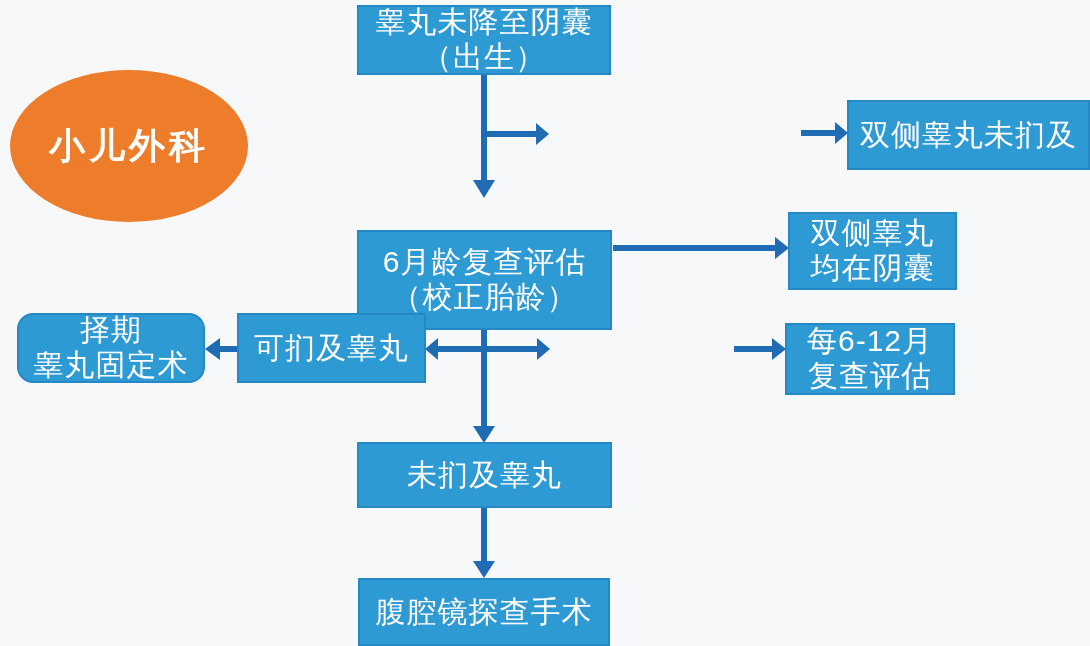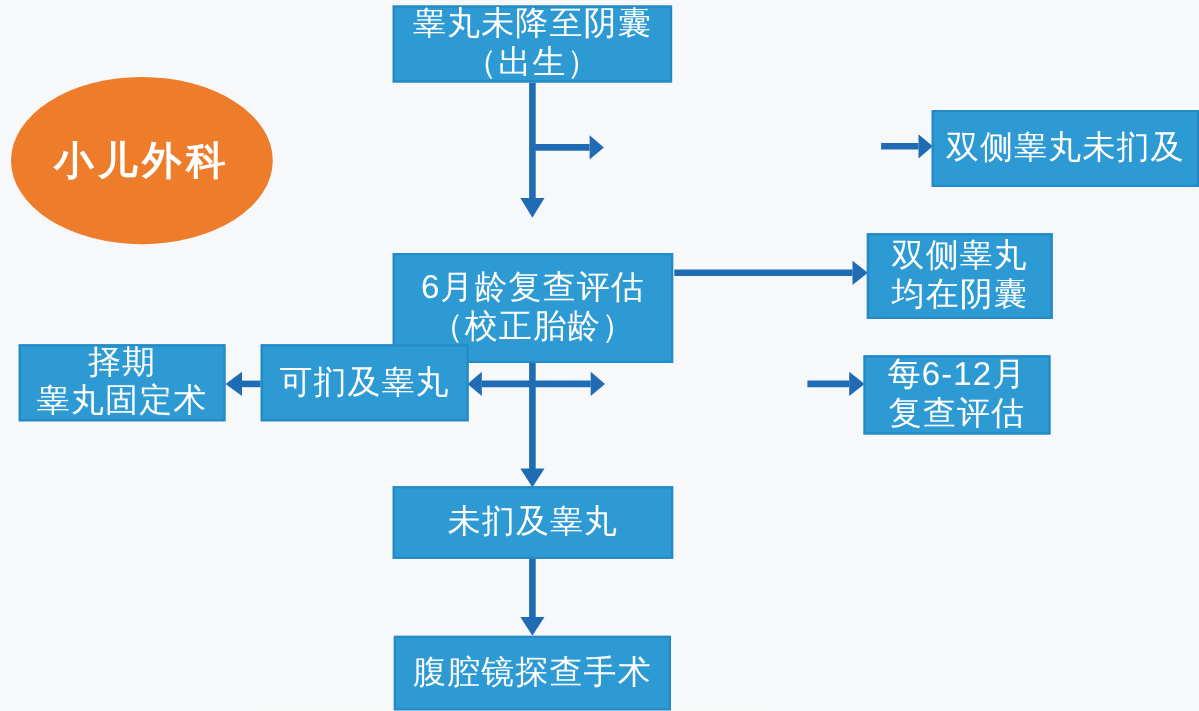--- a/index.html
+++ b/index.html
@@ -44,21 +44,21 @@
     color:var(--color-text);
     display:flex;align-items:center;justify-content:center;
     font-size:36px;font-weight:bold;letter-spacing:4px;
   }
   
   .n-birth       {left:357px;top:5px;   width:254px;height:70px;}
   .n-bilateral   {left:548px;top:98px;  width:252px;height:70px;}
   .n-dsd         {left:847px;top:100px; width:243px;height:70px;}
   .n-recheck     {left:357px;top:198px; width:255px;height:100px;margin-top:32px;}
   .n-scrotum     {left:788px;top:212px; width:169px;height:78px;}
-  .n-elective    {left:17px; top:313px; width:188px;height:70px;}
+  .n-elective    {left:17px; top:313px; width:188px;height:70px;border-radius:16px;}
   .n-palpable    {left:237px;top:313px; width:189px;height:70px;}
   .n-retractile  {left:550px;top:313px; width:183px;height:70px;}
   .n-periodic    {left:785px;top:313px; width:170px;height:72px;margin-top:10px;}
   .n-nonpalpable {left:357px;top:442px; width:255px;height:66px;text-align:center;}
   .n-laparoscopy {left:358px;top:578px; width:252px;height:68px;text-align:right;}
 </style>
 </head>
 <body>
 
 <div class="canvas">

